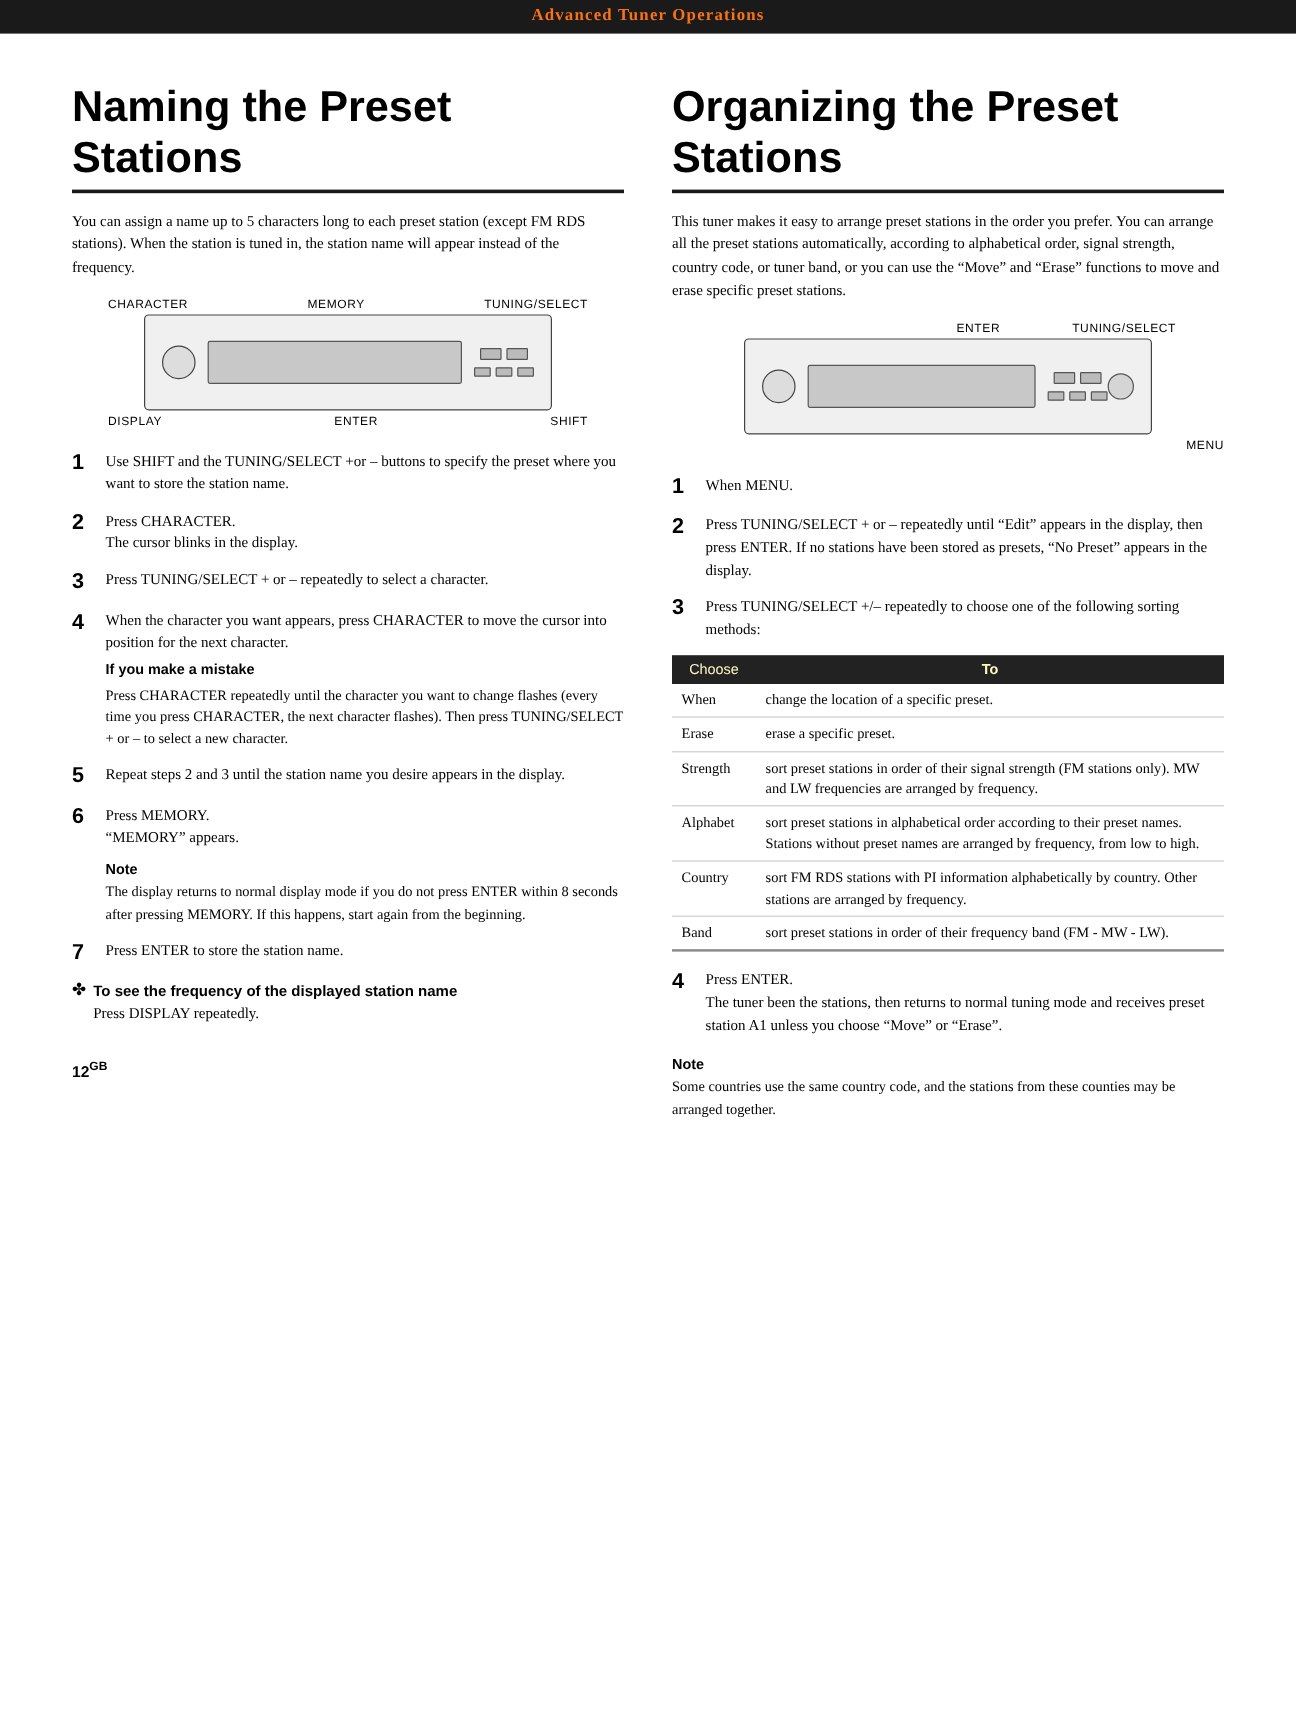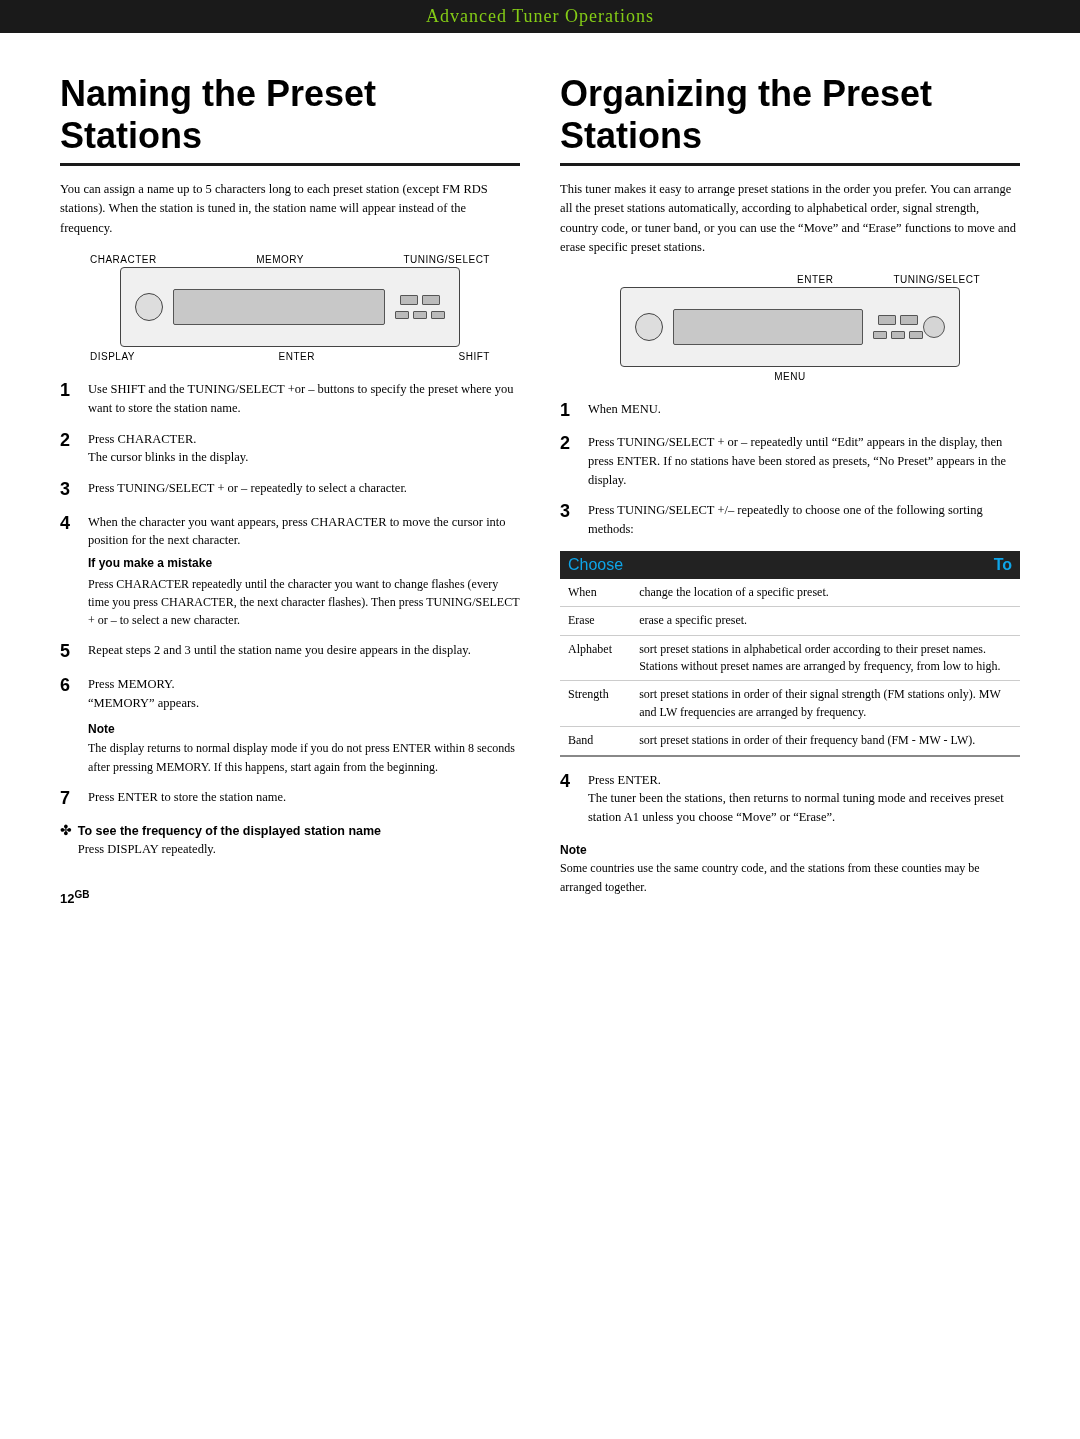--- a/index.html
+++ b/index.html
@@ -8,25 +8,25 @@
       font-size: 13px;
       background: #fff;
       color: #000;
       width: 1080px;
       min-height: 1439px;
       padding: 0;
     }
 
     .header-bar {
       background: #1a1a1a;
-      color: #84cc16;
+      color: #f97316;
       text-align: center;
       padding: 6px 20px;
-      font-size: 18px;
-      font-weight: normal;
+      font-size: 14px;
+      font-weight: bold;
       letter-spacing: 1px;
       margin-bottom: 0;
     }
 
     .page-container {
       padding: 30px 60px 40px 60px;
     }
 
     .two-col {
       display: flex;
@@ -219,38 +219,38 @@
       letter-spacing: 0.5px;
       font-family: Arial, sans-serif;
       margin-bottom: 2px;
     }
 
     .diagram-label-bottom-center {
       font-size: 10px;
       letter-spacing: 0.5px;
       font-family: Arial, sans-serif;
       margin-top: 4px;
-      text-align: center;
+      text-align: right;
     }
 
     
     .sort-table {
       width: 100%;
       border-collapse: collapse;
       font-size: 12px;
       margin: 10px 0 14px 0;
     }
 
     .sort-table th {
       background: #222;
-      color: #0ea5e9;
+      color: #fef9c3;
       padding: 5px 8px;
-      text-align: right;
-      font-family: Arial, sans-serif;
-      font-size: 16px;
+      text-align: center;
+      font-family: Arial, sans-serif;
+      font-size: 12px;
     }
 
     .sort-table td {
       padding: 5px 8px;
       border-bottom: 1px solid #ccc;
       vertical-align: top;
       line-height: 1.45;
     }
 
     .sort-table tr:last-child td {
@@ -461,26 +461,30 @@
         <tbody id="sort-table-body">
         <tr>
               <td>When</td>
               <td>change the location of a specific preset.</td>
             </tr>
             <tr>
               <td>Erase</td>
               <td>erase a specific preset.</td>
             </tr>
             <tr>
+              <td>Strength</td>
+              <td>sort preset stations in order of their signal strength (FM stations only). MW and LW frequencies are arranged by frequency.</td>
+            </tr>
+            <tr>
               <td>Alphabet</td>
               <td>sort preset stations in alphabetical order according to their preset names. Stations without preset names are arranged by frequency, from low to high.</td>
             </tr>
             <tr>
-              <td>Strength</td>
-              <td>sort preset stations in order of their signal strength (FM stations only). MW and LW frequencies are arranged by frequency.</td>
+              <td>Country</td>
+              <td>sort FM RDS stations with PI information alphabetically by country. Other stations are arranged by frequency.</td>
             </tr>
             <tr>
               <td>Band</td>
               <td>sort preset stations in order of their frequency band (FM - MW - LW).</td>
             </tr>
           </tbody>
       </table>
 
       <div class="step-item">
         <span class="step-number">4</span>

